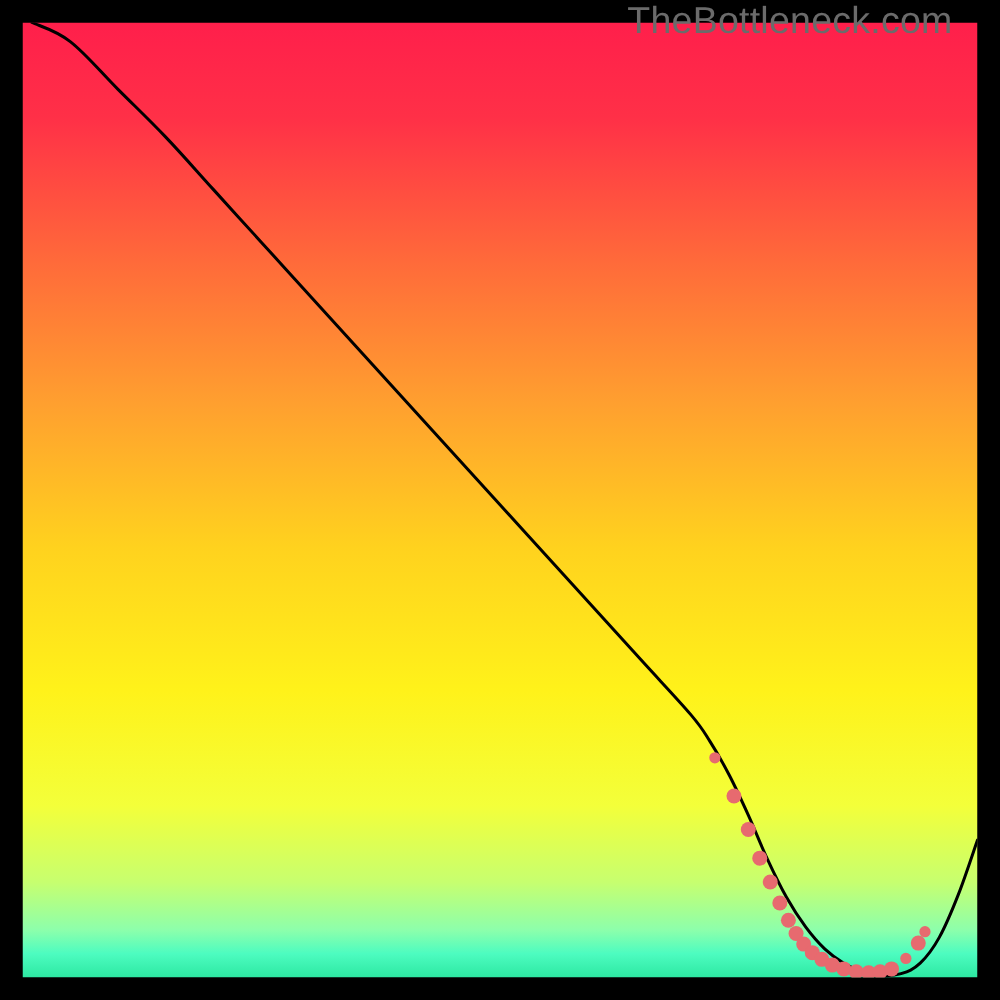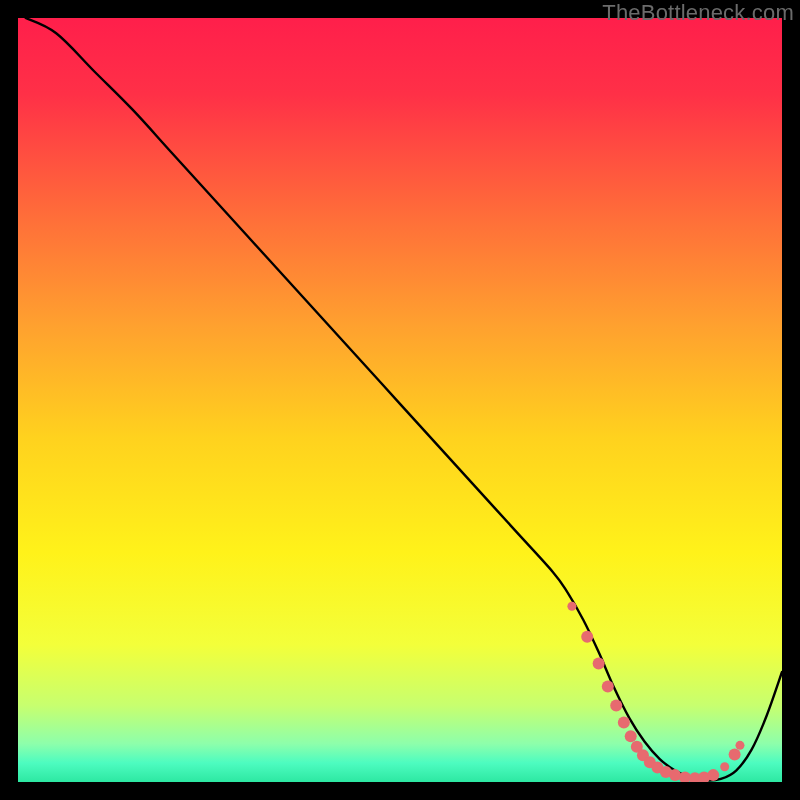--- a/index.html
+++ b/index.html
@@ -15,23 +15,23 @@
     position: absolute;
     left: 18px;
     top: 18px;
     width: 764px;
     height: 764px;
     background: #000;
   }
   .watermark {
     position: absolute;
     top: 0px;
-    right: 6px;
+    right: 38px;
     color: #6b6b6b;
-    font-size: 22px;
+    font-size: 30px;
     letter-spacing: 0.2px;
     z-index: 30;
     user-select: none;
   }
   svg {
     position: absolute;
     left: 18px;
     top: 18px;
     width: 764px;
     height: 764px;

